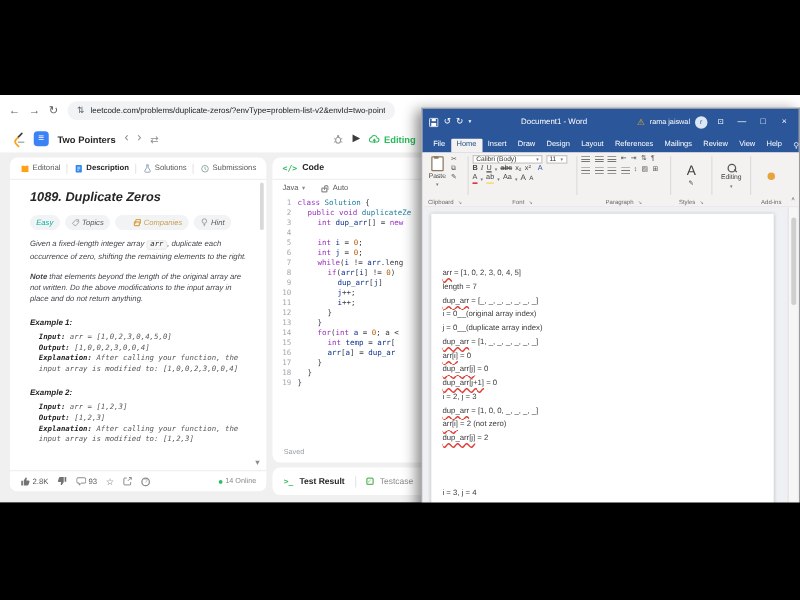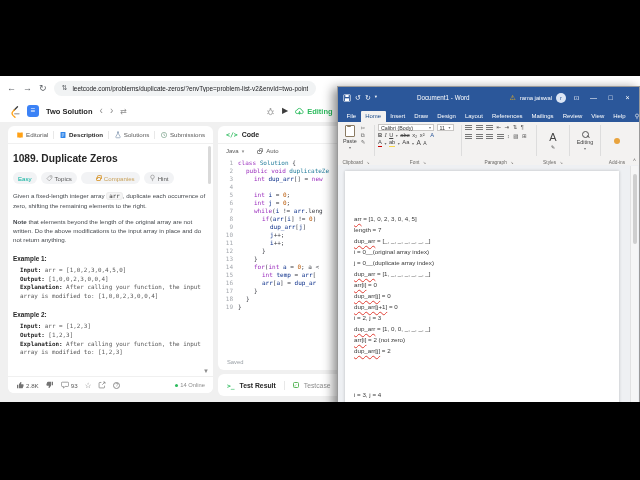--- a/index.html
+++ b/index.html
@@ -24,21 +24,21 @@
   .submitgrp{display:flex;align-items:center;gap:3px;color:#2cbb5d;font-size:7.5px;font-weight:600;white-space:nowrap;}
 
   .lc-main{position:absolute;top:46px;left:0;right:0;bottom:0;background:#f0f0f0;}
 
   
   .desc-panel{position:absolute;left:8px;top:4px;width:205px;height:267px;background:#fff;border-radius:6px;overflow:hidden;}
   .tabbar{height:17px;display:flex;align-items:center;gap:4px;padding:0 7px;border-bottom:1px solid #f0f0f0;font-size:6.2px;color:#595959;}
   .lctab{display:flex;align-items:center;gap:2px;padding:0 1px;}
   .lctab.active{font-weight:700;color:#262626;}
   .tdiv{width:1px;height:8px;background:#e8e8e8;}
-  .desc-body{padding:5px 5px 0;}
+  .desc-body{padding:5px 16px 0;font-style:italic;}
   .ptitle{font-size:10.2px;font-weight:700;color:#262626;margin:4px 0 8px;}
   .badges{display:flex;gap:4px;align-items:center;}
   .badge{height:12px;padding:0 5px;border-radius:9px;background:#f2f3f5;font-size:6.1px;display:flex;align-items:center;gap:2px;color:#595959;box-sizing:border-box;}
   .badge.easy{color:#00af9b;}
   .badge.companies{color:#c8a15a;}
   .desc-body p{font-size:6.2px;line-height:9px;color:#44484d;margin:7px 0 0;}
   .codepill{background:#f5f5f5;border:1px solid #ededed;border-radius:3px;padding:0 2px;font-family:"DejaVu Sans Mono",monospace;font-size:5.8px;color:#262626;}
   .exlabel{font-size:6.4px;font-weight:700;color:#262626;margin-top:11px;}
   .exblock{margin:4px 0 0 7px;font-family:"DejaVu Sans Mono",monospace;font-size:5.9px;line-height:8.6px;color:#595959;white-space:pre-wrap;}
   .exblock b{color:#262626;}
@@ -148,21 +148,21 @@
 
     <div class="lcbar">
       <span>
         <svg width="11" height="13" viewBox="0 0 22 26">
           <path d="M17 3.5l-6.5 6.6" fill="none" stroke="#3c3c3c" stroke-width="2.6" stroke-linecap="round"></path>
           <path d="M10.5 10.1L8 12.7a5.8 5.8 0 000 8l4 3.9" fill="none" stroke="#ffa116" stroke-width="2.6" stroke-linecap="round"></path>
           <path d="M11.5 17.5H20" fill="none" stroke="#b3b1b0" stroke-width="2.6" stroke-linecap="round"></path>
         </svg>
       </span>
       <span class="listchip">≡</span>
-      <span class="listname">Two Solution</span>
+      <span class="listname">Two Pointers</span>
       <span class="chev">‹</span>
       <span class="chev">›</span>
       <span class="shuf">⇄</span>
       <div class="lc-actions">
         <span>
           <svg width="9" height="9" viewBox="0 0 12 12">
               <ellipse cx="6" cy="7" rx="2.6" ry="3.2" fill="none" stroke="#9a9a9a" stroke-width="1.1"></ellipse>
               <circle cx="6" cy="2.6" r="1.2" fill="#9a9a9a"></circle>
               <path d="M1.5 5l2 1M1.5 9l2-0.8M10.5 5l-2 1M10.5 9l-2-0.8" stroke="#9a9a9a" stroke-width="1"></path>
             </svg>

